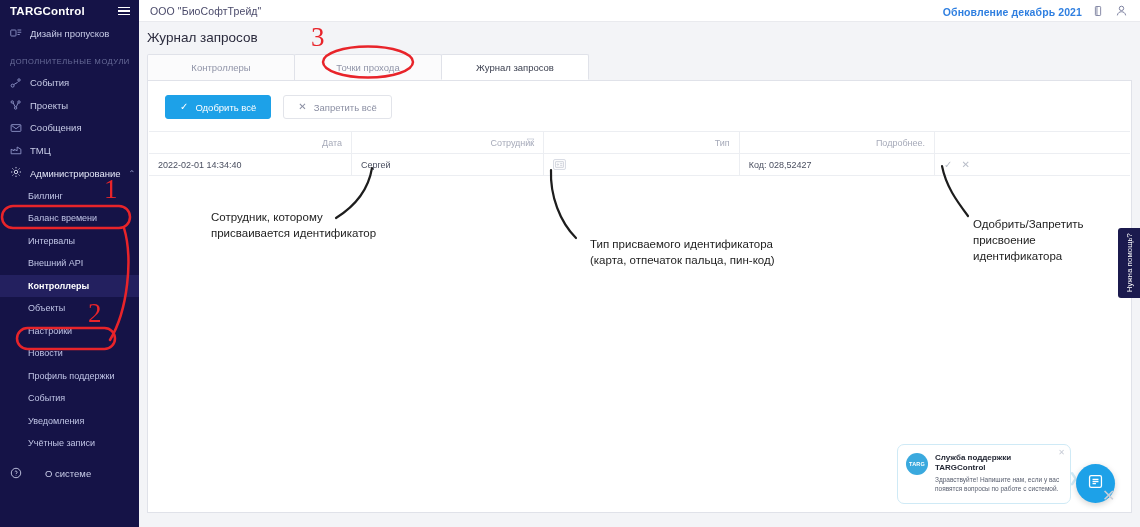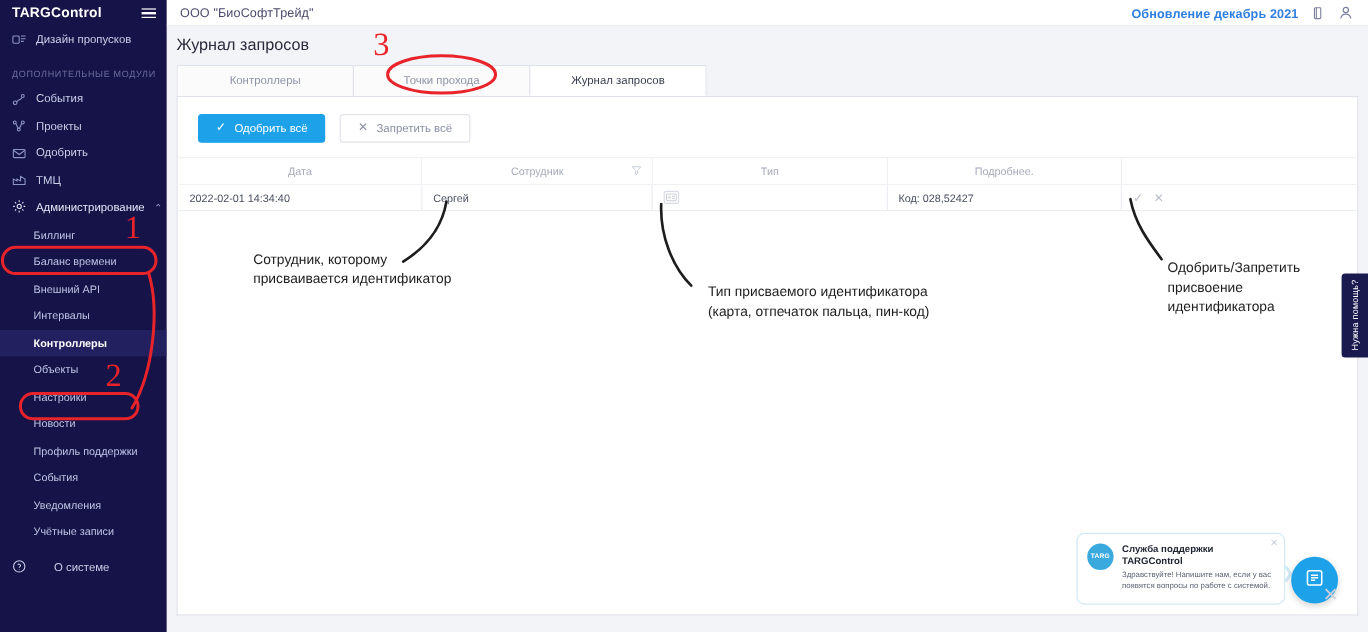--- a/index.html
+++ b/index.html
@@ -89,21 +89,21 @@
     display: inline-flex; align-items: center; gap: 7px; height: 24px;
     padding: 0 14px; font-size: 9.5px; border-radius: 3px; cursor: pointer;
     white-space: nowrap;
   }
   .btn-primary { background: #1da1e8; color: #ffffff; border: 1px solid #1da1e8; }
   .btn-ghost { background: #ffffff; color: #8b8fa3; border: 1px solid #e2e4ea; }
   .btn .gl { font-size: 10px; line-height: 1; }
 
   table.grid { width: calc(100% - 2px); border-collapse: collapse; margin: 0 1px; table-layout: fixed; }
   table.grid th {
-    text-align: center; font-size: 9px; font-weight: normal; color: #a6aab9;
+    text-align: right; font-size: 9px; font-weight: normal; color: #a6aab9;
     height: 22px; padding: 0 9px; border-top: 1px solid #eceef2; border-bottom: 1px solid #eceef2;
     background: #ffffff; position: relative;
   }
   table.grid td {
     font-size: 9px; color: #4a4f60; height: 22px; padding: 0 9px;
     border-bottom: 1px solid #eceef2; background: #ffffff;
   }
   table.grid th + th, table.grid td + td { border-left: 1px solid #eceef2; }
   .filter-ico { position: absolute; right: 8px; top: 50%; transform: translateY(-50%); color: #c3c7d4; cursor: pointer; }
   .type-chip {
@@ -207,21 +207,21 @@
       <span>Проекты</span>
     </div>
 
     <div class="nav-item">
       <span class="ico">
         <svg width="12" height="12" viewBox="0 0 16 16" fill="none" stroke="currentColor" stroke-width="1.2">
           <rect x="1.5" y="3.5" width="13" height="9" rx="1"></rect>
             <path d="m2 4.5 6 4.5 6-4.5"></path>
         </svg>
       </span>
-      <span>Одобрить</span>
+      <span>Сообщения</span>
     </div>
 
     <div class="nav-item">
       <span class="ico">
         <svg width="12" height="12" viewBox="0 0 16 16" fill="none" stroke="currentColor" stroke-width="1.2">
           <path d="M1.5 13V7l4 2V7l4 2V4l5 3v6z"></path>
         </svg>
       </span>
       <span>ТМЦ</span>
     </div>
@@ -232,22 +232,22 @@
           <circle cx="8" cy="8" r="2.3"></circle>
           <path d="M8 1.3v1.8M8 12.9v1.8M1.3 8h1.8M12.9 8h1.8M3.3 3.3l1.3 1.3M11.4 11.4l1.3 1.3M12.7 3.3l-1.3 1.3M4.6 11.4l-1.3 1.3"></path>
         </svg>
       </span>
       <span>Администрирование</span>
       <span class="chev">⌃</span>
     </div>
 
     <div class="sub-item">Биллинг</div>
     <div class="sub-item">Баланс времени</div>
+    <div class="sub-item">Интервалы</div>
     <div class="sub-item">Внешний API</div>
-    <div class="sub-item">Интервалы</div>
     <div class="sub-item active">Контроллеры</div>
     <div class="sub-item">Объекты</div>
     <div class="sub-item">Настройки</div>
     <div class="sub-item">Новости</div>
     <div class="sub-item">Профиль поддержки</div>
     <div class="sub-item">События</div>
     <div class="sub-item">Уведомления</div>
     <div class="sub-item">Учётные записи</div>
 
     <div class="about-row">

